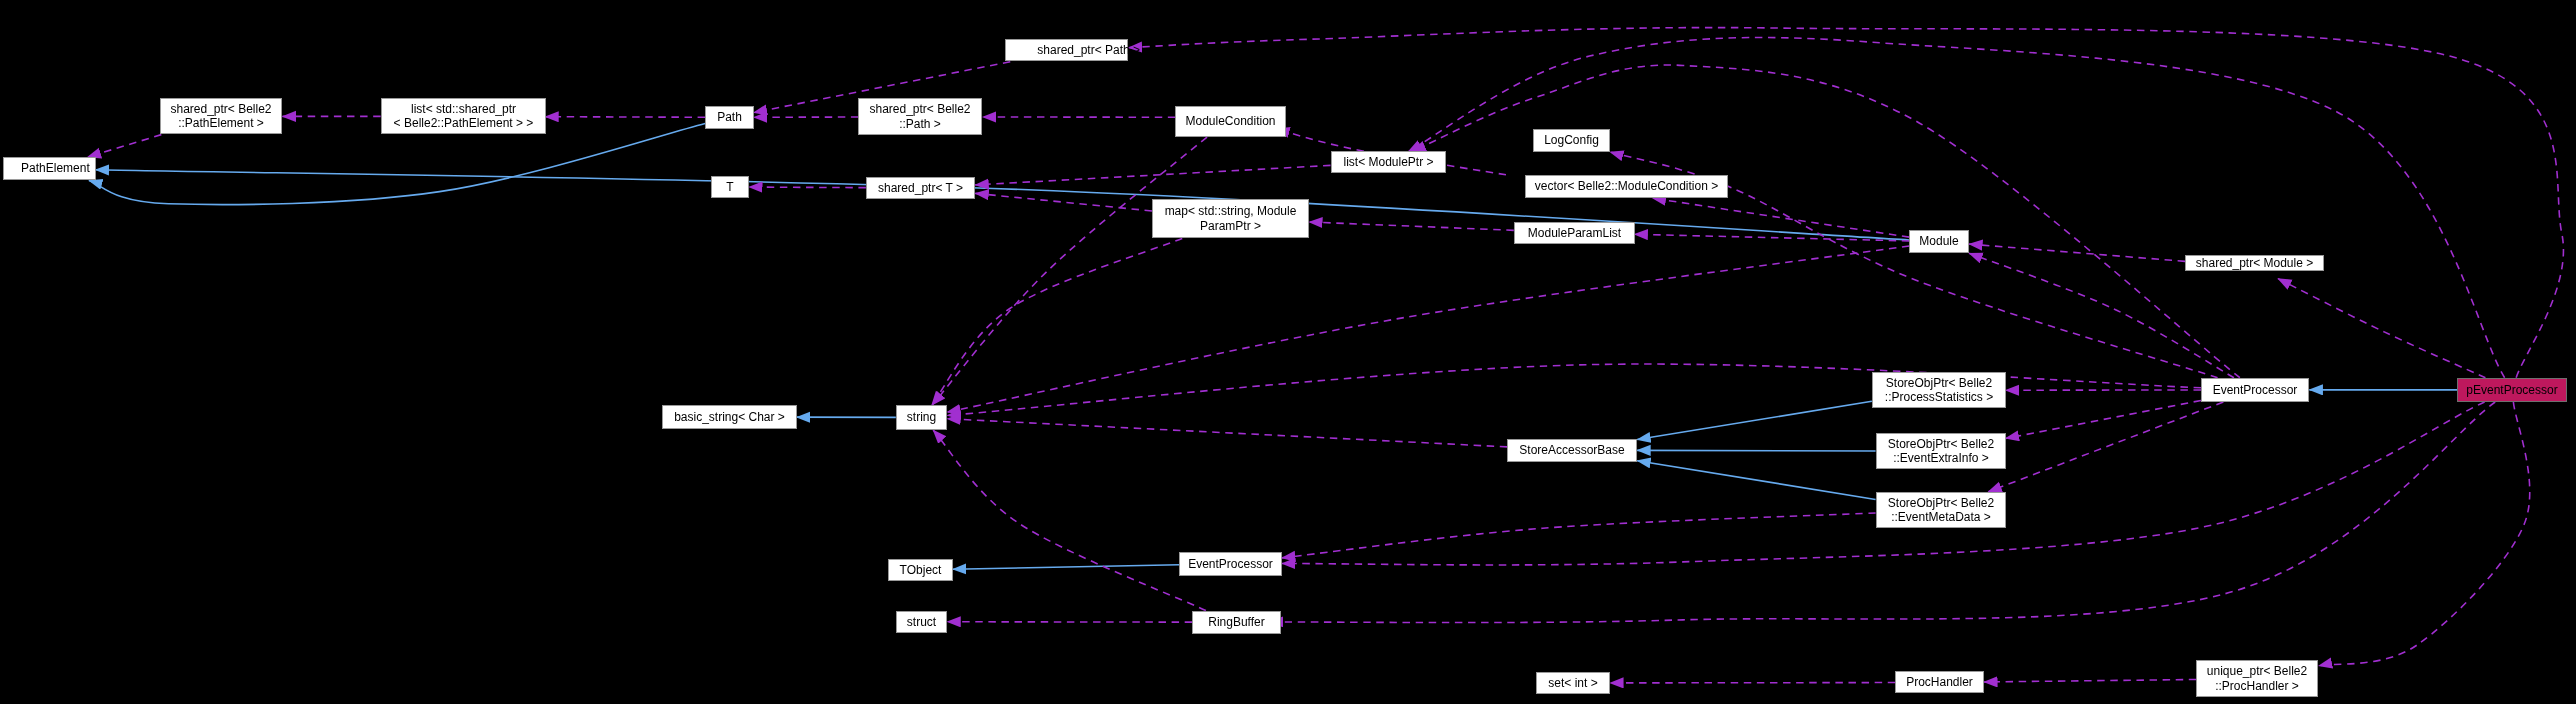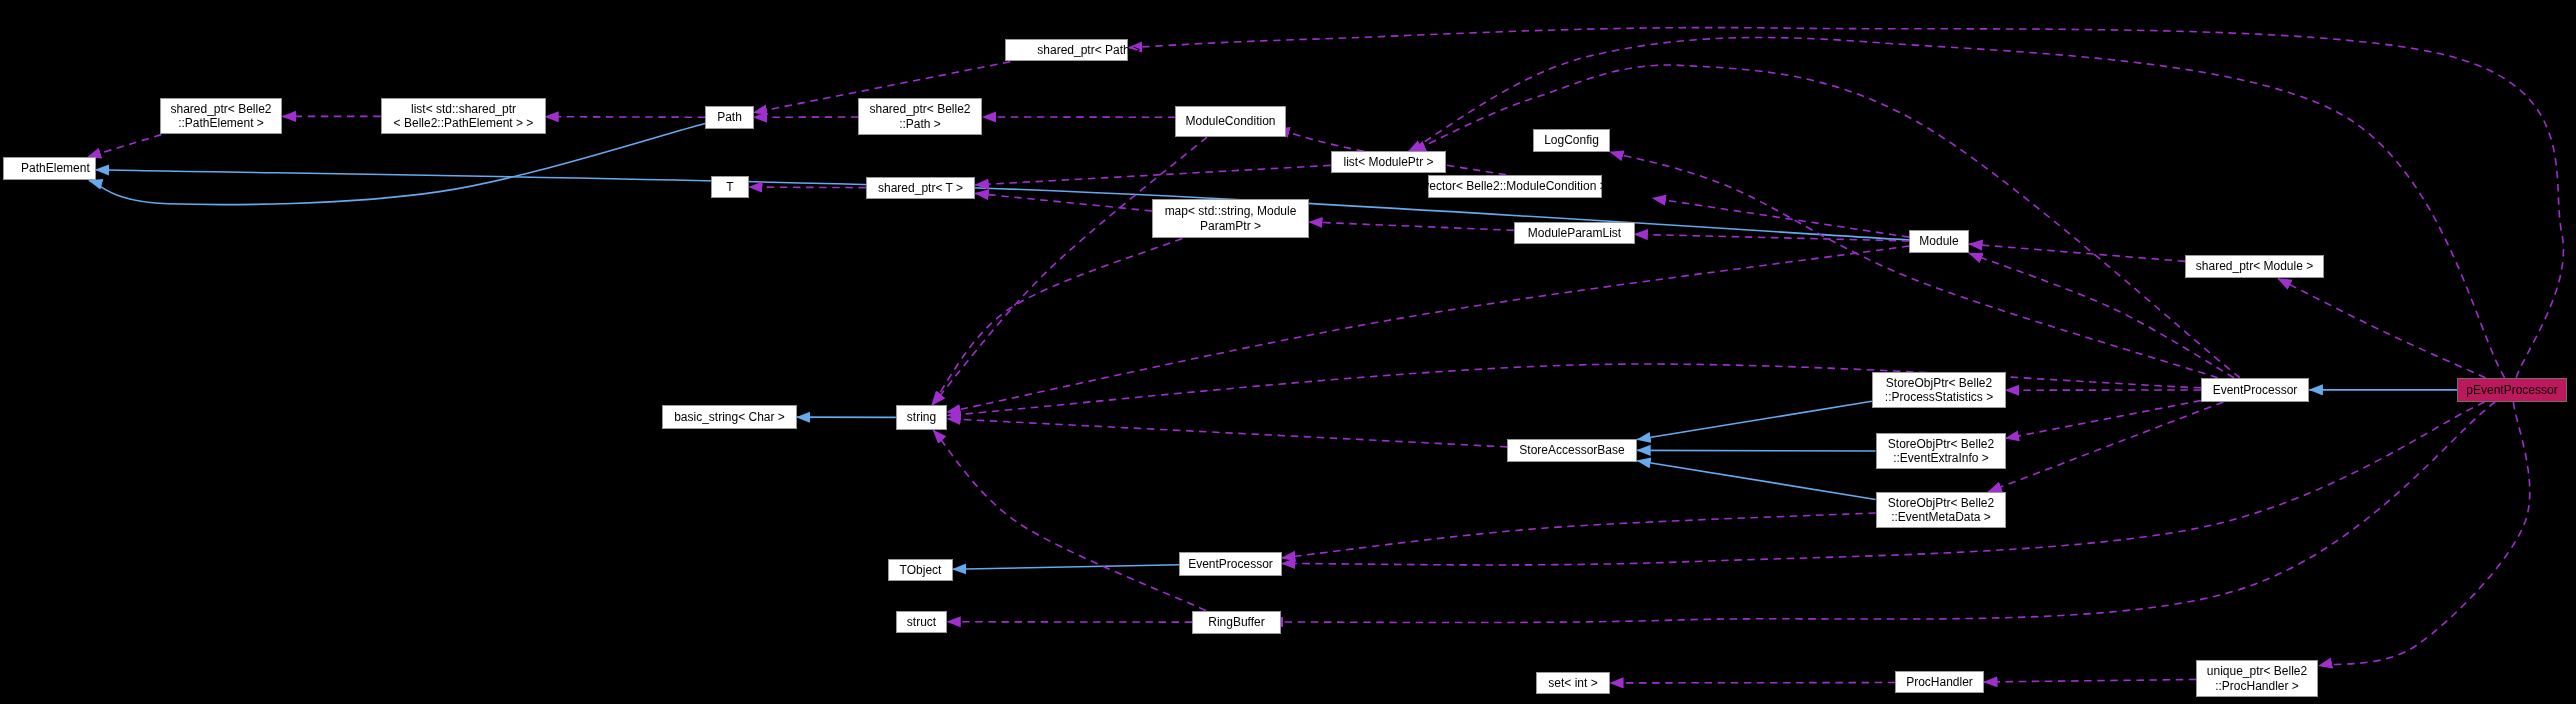--- a/index.html
+++ b/index.html
@@ -99,34 +99,34 @@
     </div>
     <div class="node" style="left: 1175px; top: 106px; width: 111px; height: 31px;">
       <span>ModuleCondition</span>
     </div>
     <div class="node" style="left: 1331px; top: 151px; width: 115px; height: 21.5px;">
       <span>list&lt; ModulePtr &gt;</span>
     </div>
     <div class="node" style="left: 1533px; top: 129px; width: 77px; height: 23.4px;">
       <span>LogConfig</span>
     </div>
-    <div class="node" style="left: 1428px; top: 175px; width: 174px; height: 23.4px;">
+    <div class="node" style="left: 1525px; top: 175px; width: 203px; height: 23.4px;">
       <span>vector&lt; Belle2::ModuleCondition &gt;</span>
     </div>
     <div class="node" style="left: 1152px; top: 199px; width: 157px; height: 39px;">
       <span>map&lt; std::string, Module</span>
       <span>ParamPtr &gt;</span>
     </div>
     <div class="node" style="left: 1514px; top: 222px; width: 121px; height: 22.4px;">
       <span>ModuleParamList</span>
     </div>
     <div class="node" style="left: 1909px; top: 230px; width: 60px; height: 23.4px;">
       <span>Module</span>
     </div>
-    <div class="node" style="left: 2185px; top: 255px; width: 139px; height: 23px;">
+    <div class="node" style="left: 2185px; top: 255px; width: 139px; height: 16px;">
       <span>shared_ptr&lt; Module &gt;</span>
     </div>
     <div class="node" style="left: 2201px; top: 378px; width: 108px; height: 24px;">
       <span>EventProcessor</span>
     </div>
     <div class="node highlight" style="left: 2457px; top: 378px; width: 110px; height: 24px;">
       <span>pEventProcessor</span>
     </div>
     <div class="node" style="left: 662px; top: 405px; width: 135px; height: 24px;">
       <span>basic_string&lt; Char &gt;</span>

